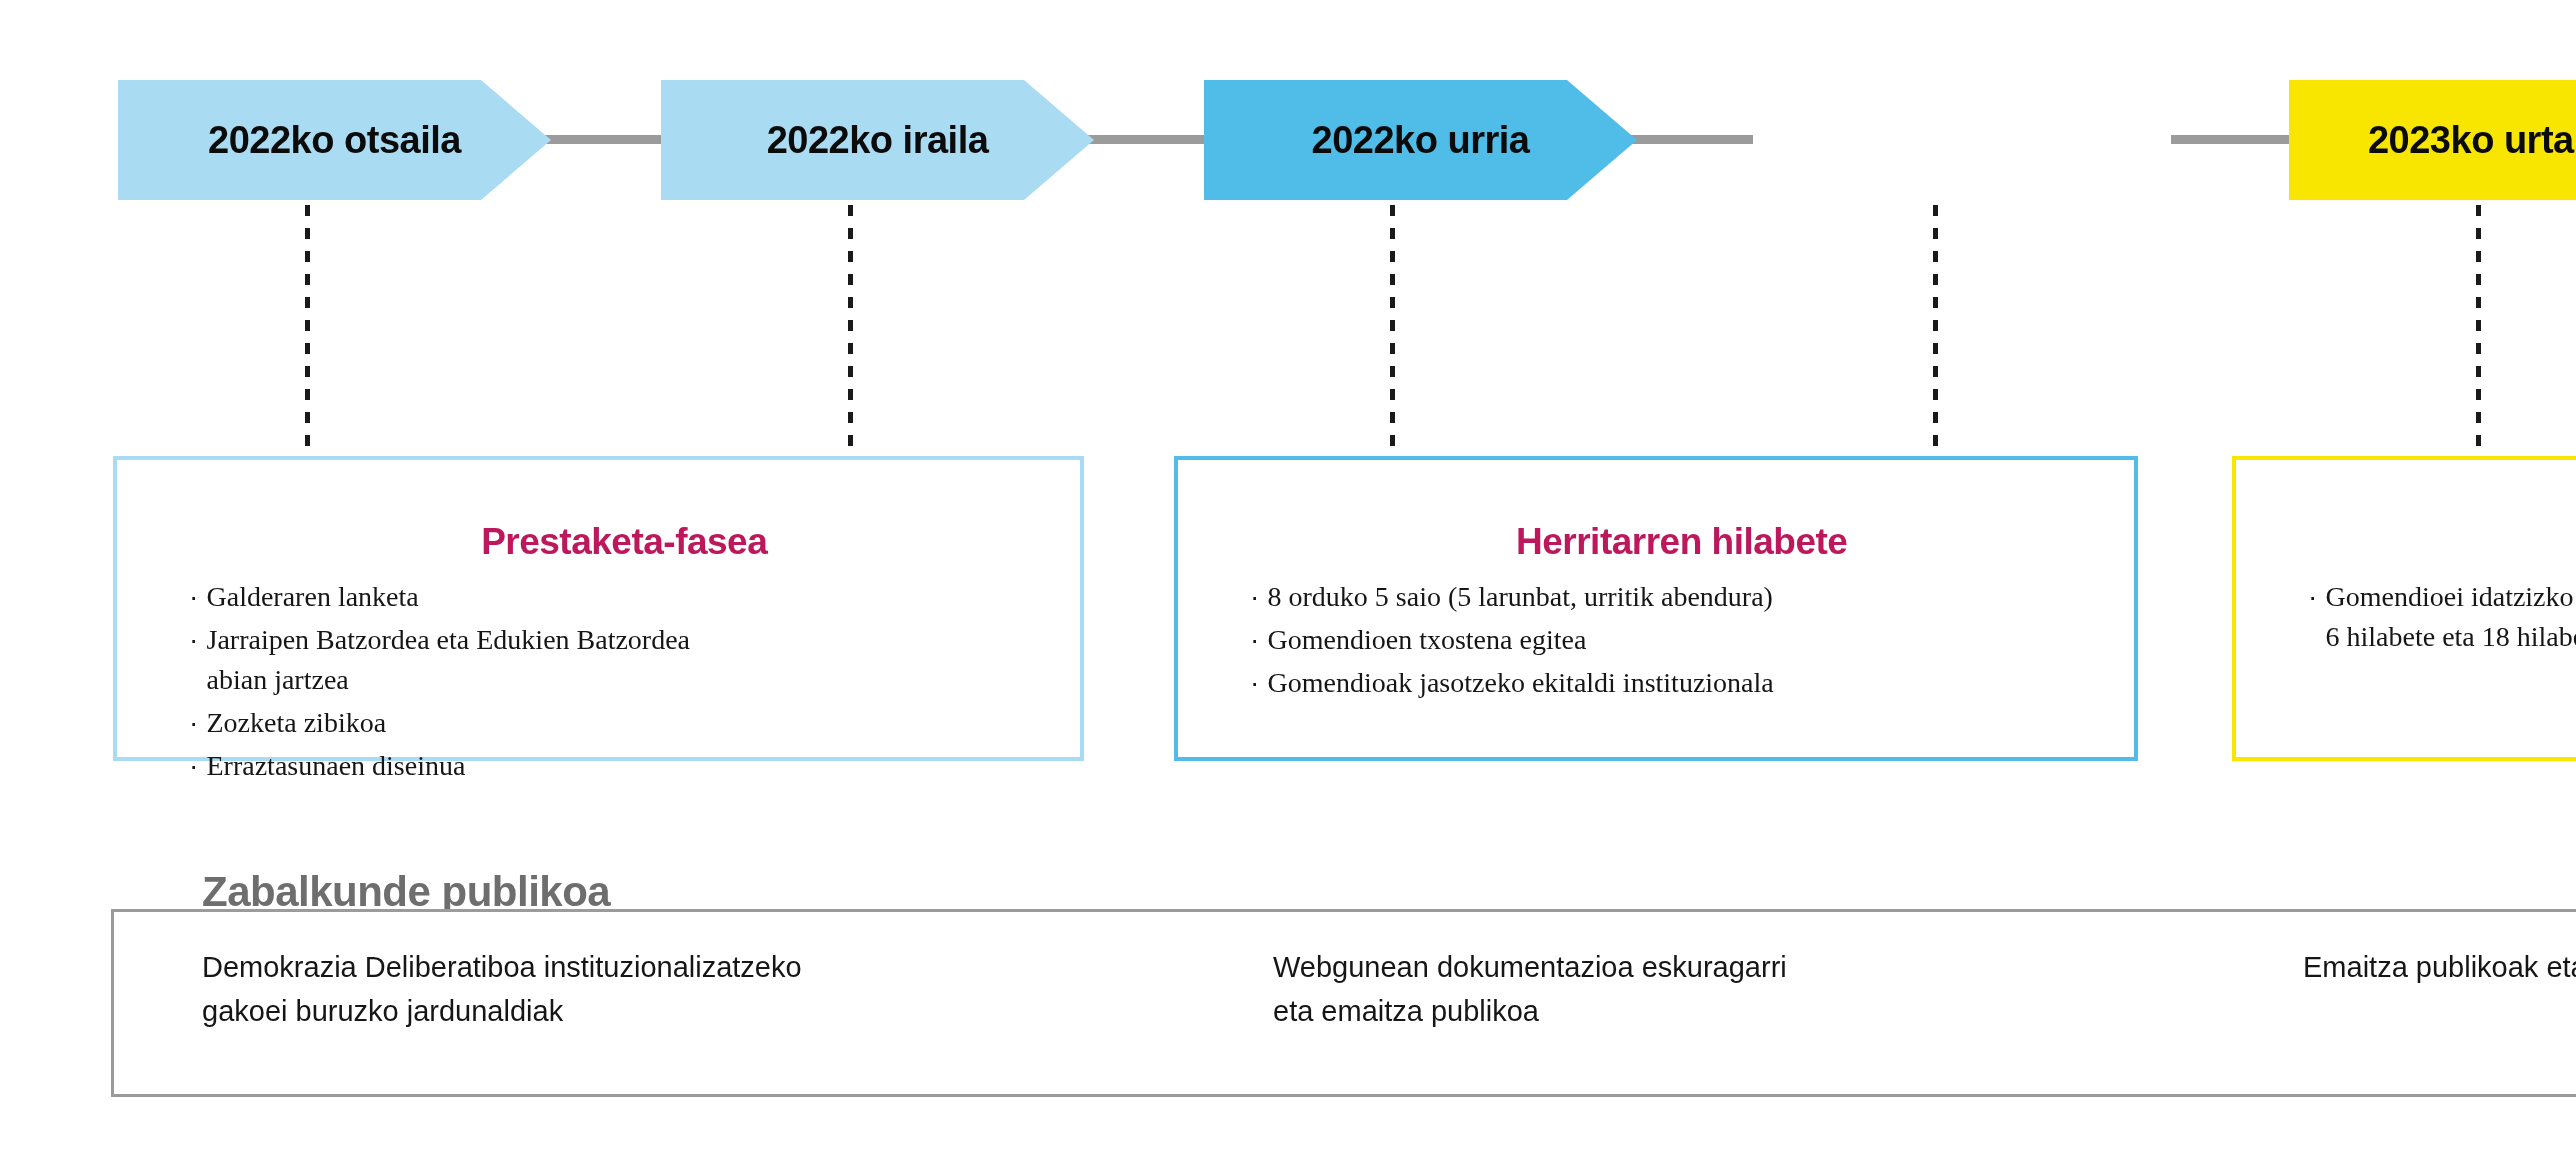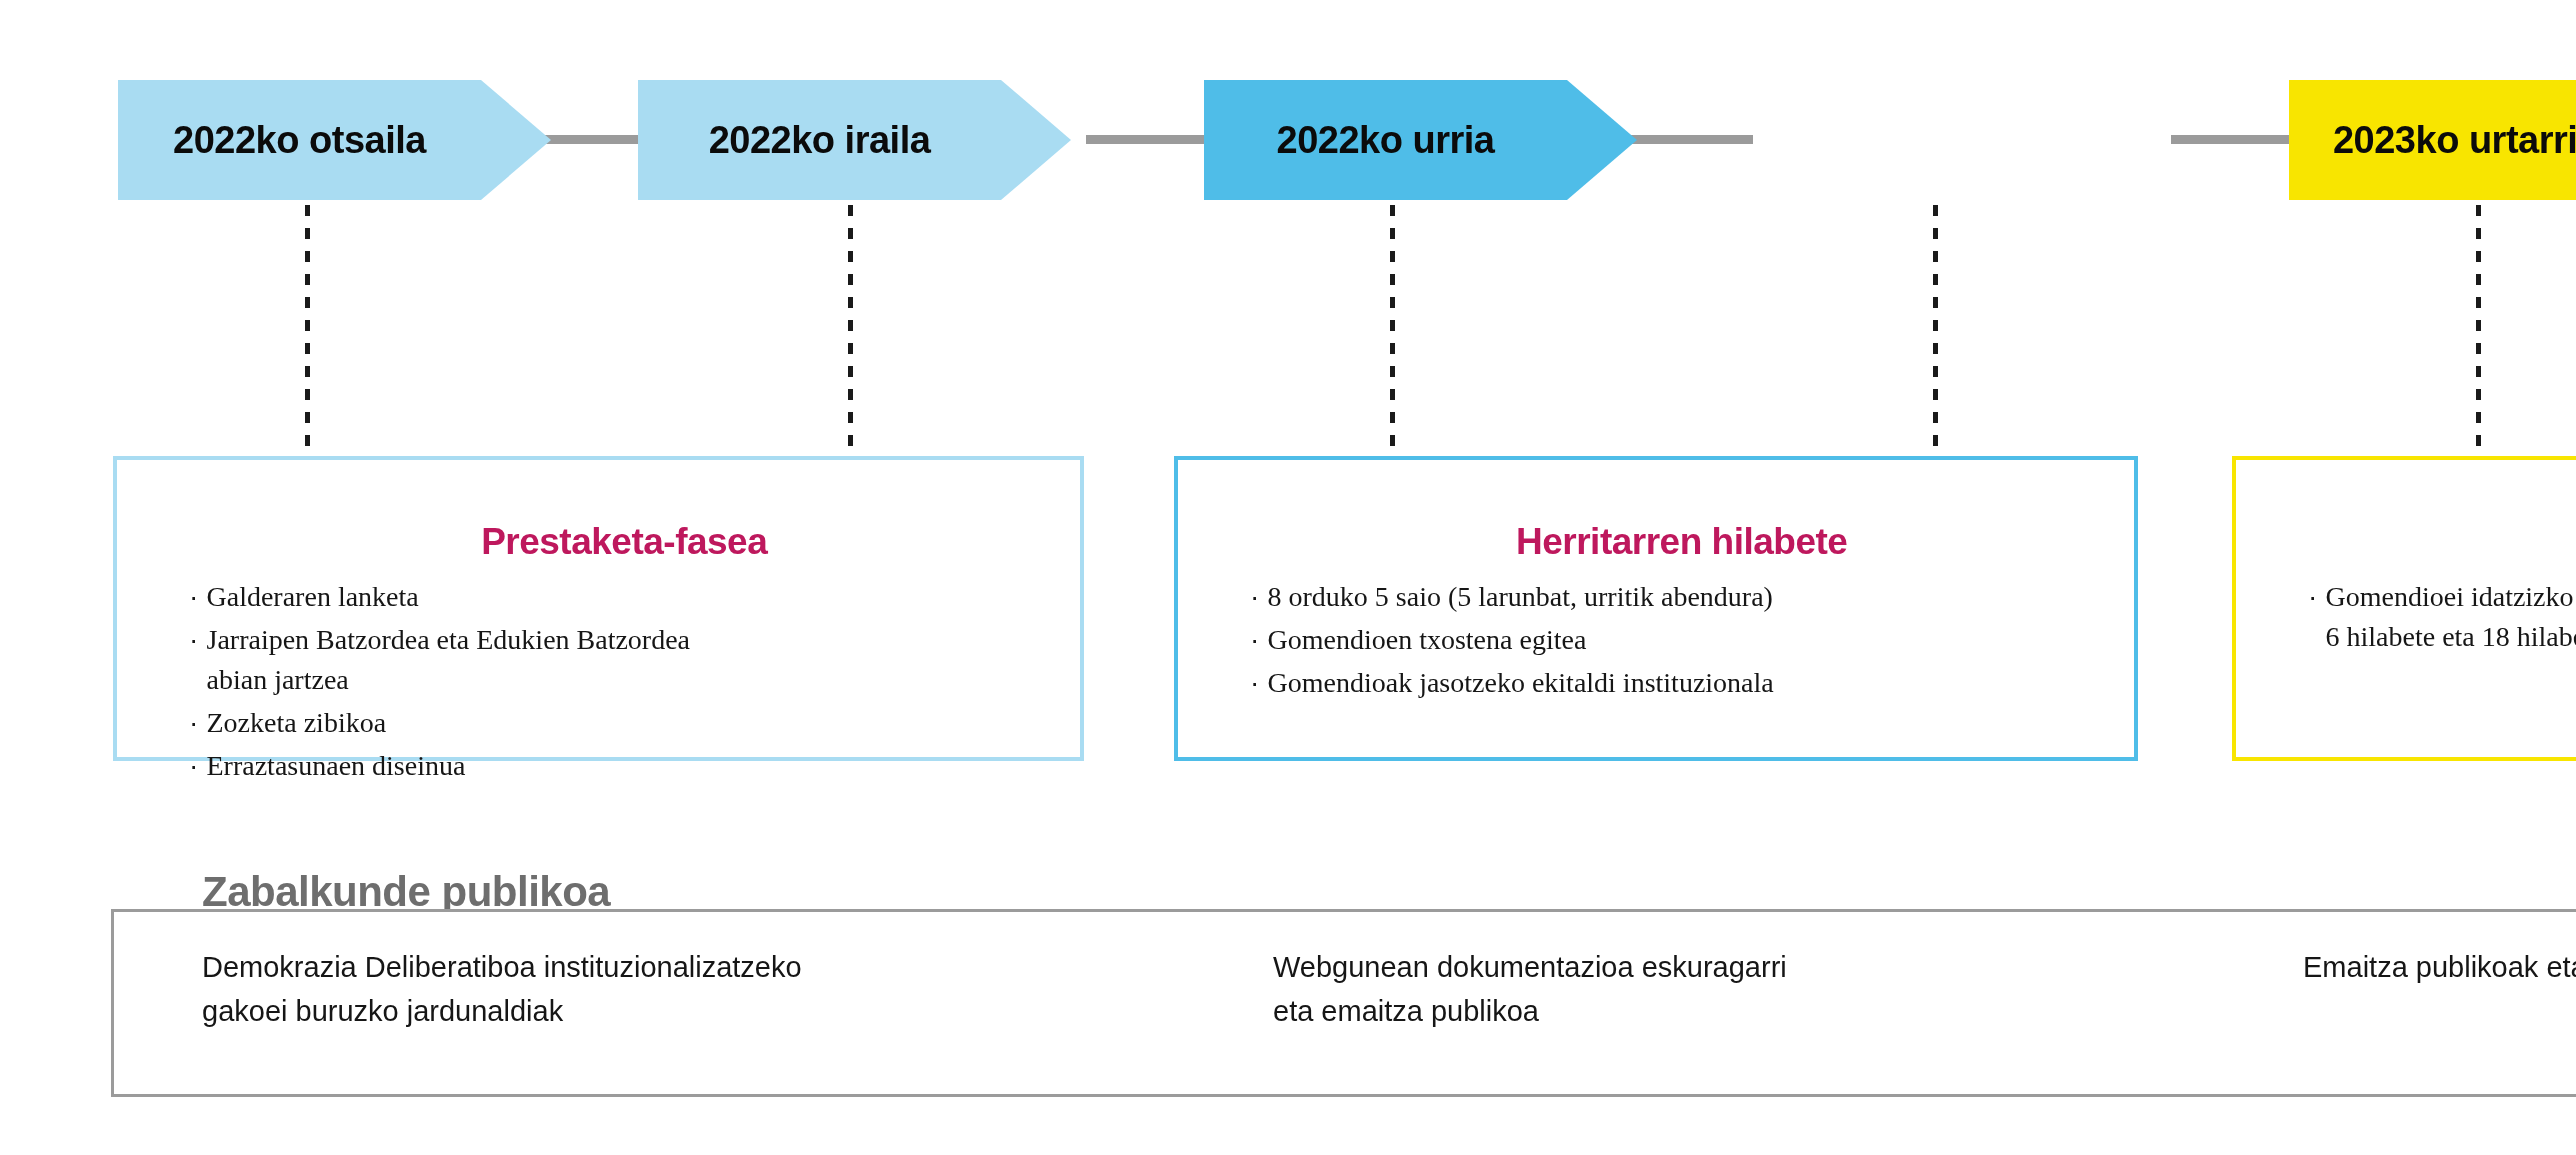--- a/index.html
+++ b/index.html
@@ -9,21 +9,21 @@
   }
   
   .connector{
     position:absolute;top:135px;height:9.3px;background:var(--connector_gray);z-index:1;
   }
   .arrow{
     position:absolute;top:80px;height:120px;z-index:2;
     display:flex;align-items:center;
     clip-path:polygon(0 0, calc(100% - 70px) 0, 100% 50%, calc(100% - 70px) 100%, 0 100%);
   }
-  .arrow{width:433px;}
+  .arrow{width:433px;justify-content:center;}
   .c-light{background:var(--light_blue);}
   .c-mid{background:var(--mid_blue);}
   .c-yellow{background:var(--yellow);}
   .arrow-label{
     width:363px;text-align:center;font-weight:700;font-size:38px;letter-spacing:-0.5px;color:#0b0b0b;
   }
   
   .dash{
     position:absolute;top:205px;height:249px;width:5.2px;z-index:1;
     background:repeating-linear-gradient(to bottom, var(--dash_black) 0 11.3px, transparent 11.3px 23px);
@@ -59,21 +59,21 @@
 <div class="canvas">
 
   <div class="connector" style="left:544px;width:124px"></div>
   <div class="connector" style="left:1086px;width:124px"></div>
   <div class="connector" style="left:1629px;width:124px"></div>
   <div class="connector" style="left:2171px;width:124px"></div>
 
   <div class="arrow c-light" style="left:118px">
     <span class="arrow-label">2022ko otsaila</span>
   </div>
-  <div class="arrow c-light" style="left:638px">
+  <div class="arrow c-light" style="left:661px">
     <span class="arrow-label">2022ko iraila</span>
   </div>
   <div class="arrow c-mid" style="left:1204px">
     <span class="arrow-label">2022ko urria</span>
   </div>
   <div class="arrow c-yellow" style="left:2289px">
     <span class="arrow-label">2023ko urtarrila</span>
   </div>
 
   <div class="dash" style="left:305px"></div>

